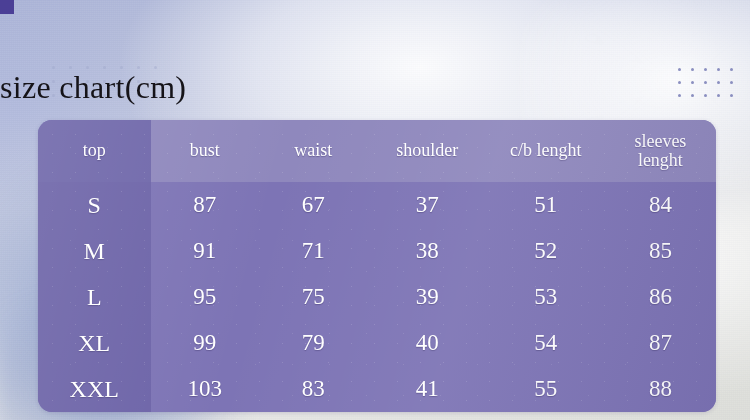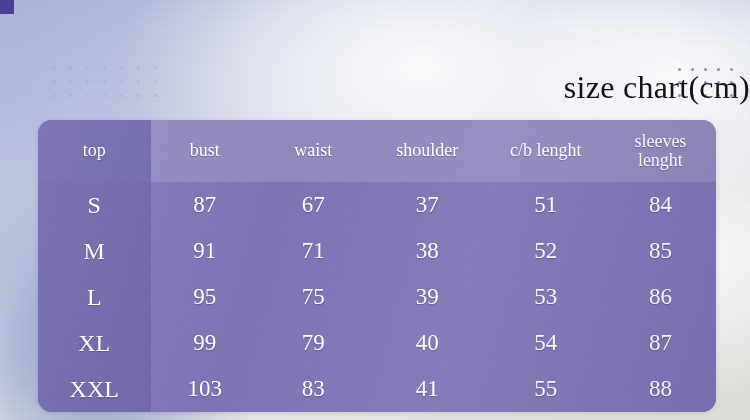--- a/index.html
+++ b/index.html
@@ -78,21 +78,21 @@
     left: 0; top: 0;
     width: 14px; height: 14px;
     background: #4b3f96;
   }
 
   
   .title {
     position: absolute;
     left: 0; right: 0;
     top: 48px;
-    text-align: right;
+    text-align: left;
     font-size: 32px;
     letter-spacing: 0.3px;
     color: #151318;
     font-weight: normal;
   }
 
   
   .table-wrap {
     position: absolute;
     left: 38px;

